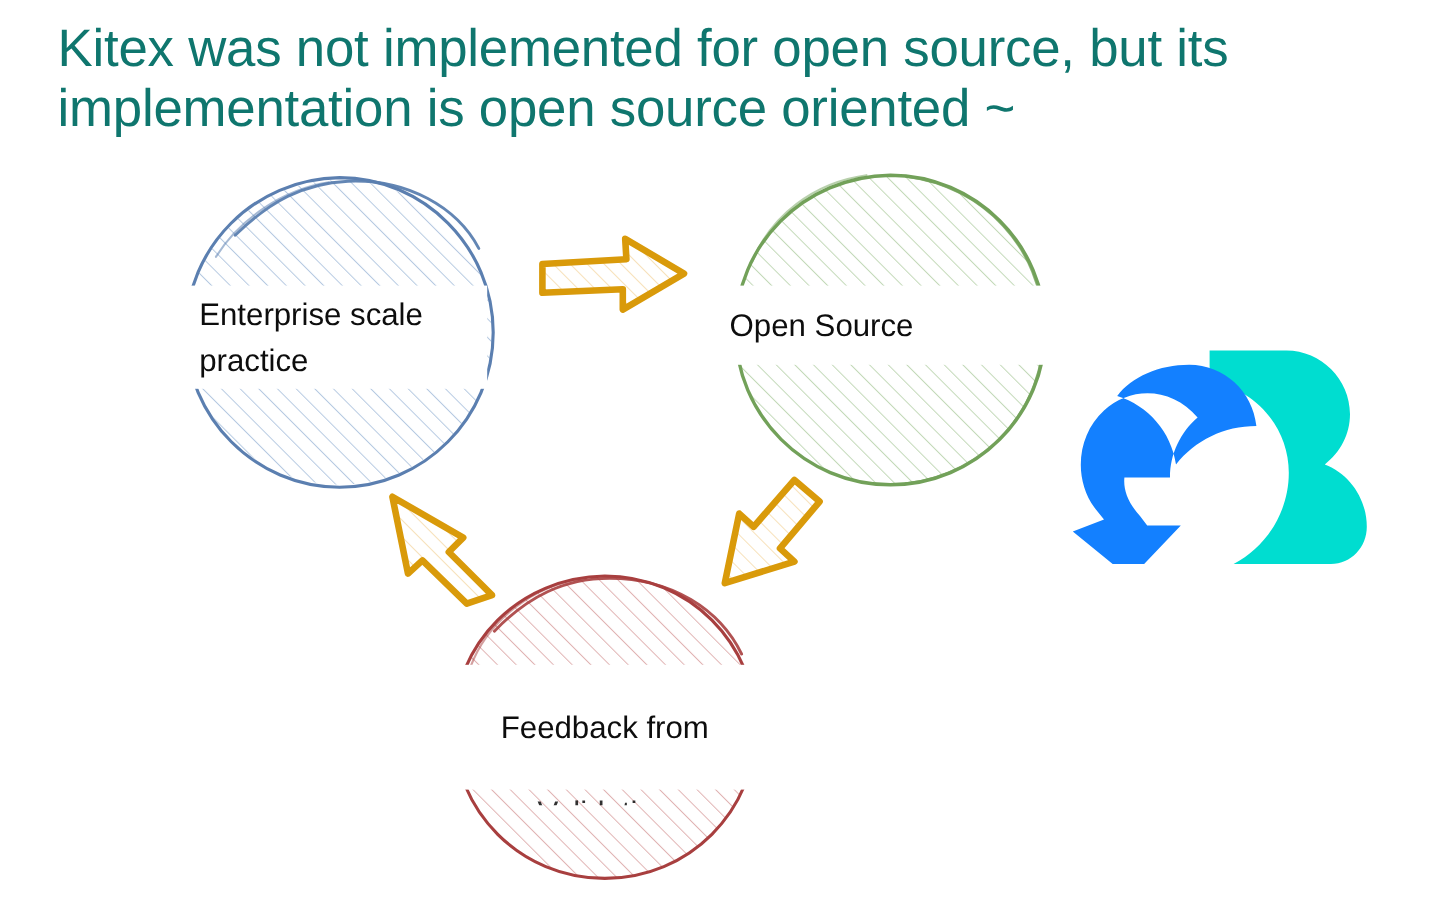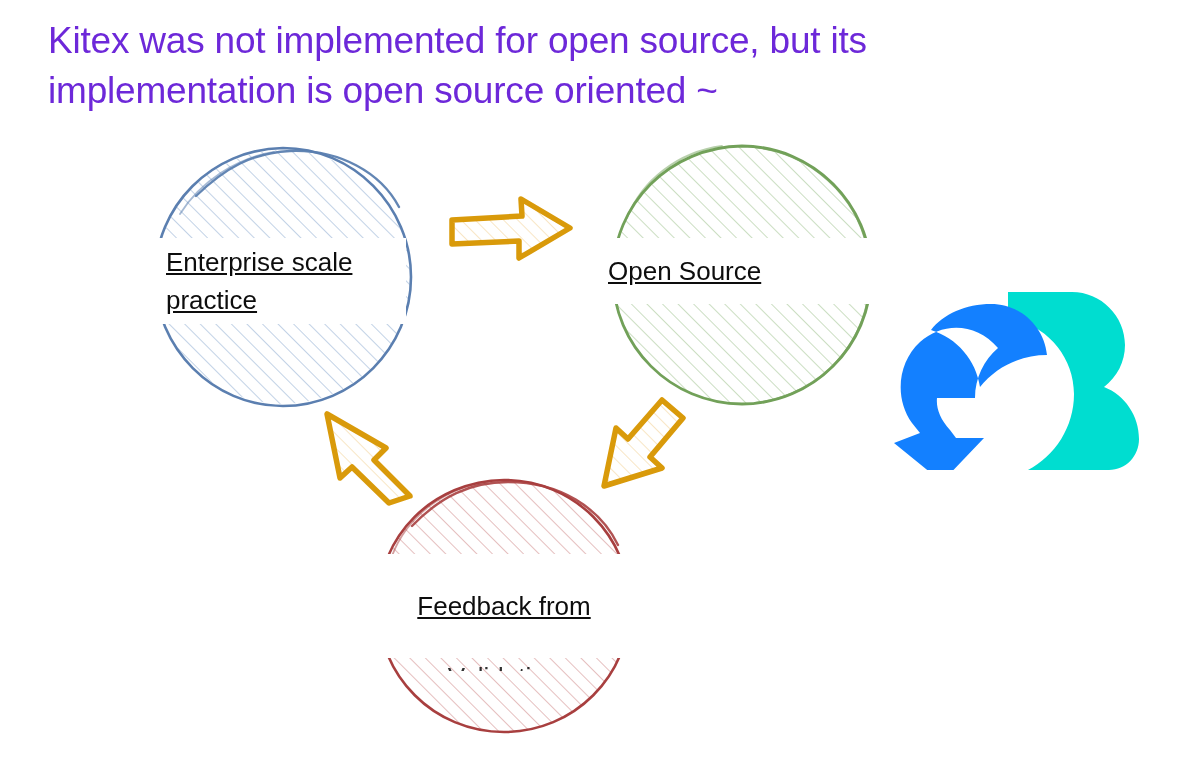--- a/index.html
+++ b/index.html
@@ -15,25 +15,25 @@
     font-family: "Liberation Sans", sans-serif;
     color: #000000;
   }
 
   
   #slide-title {
     position: absolute;
     left: 48px;
     top: 16px;
     width: 1100px;
-    font-size: 37px;
+    font-size: 44px;
     line-height: 50px;
     font-weight: 400;
     letter-spacing: -0.2px;
-    color: #6d28d9;
+    color: #0f766e;
     white-space: pre-line;
   }
 
   
   #diagram {
     position: absolute;
     left: 0;
     top: 0;
     width: 1202px;
     height: 758px;
@@ -77,21 +77,21 @@
     align-items: flex-start;
   }
   .node-label.red {
     left: 376px;
     top: 554px;
     width: 256px;
     height: 104px;
     text-align: center;
     align-items: center;
   }
-  .node-label .line { display: block; white-space: nowrap; text-decoration: underline; }
+  .node-label .line { display: block; white-space: nowrap; }
   .node-label .ghost {
     position: absolute;
     left: 0; right: 0;
     bottom: -13px;
     height: 13px;
     overflow: hidden;
     color: #0d0d0d;
     font-size: 26px;
     line-height: 38px;
     text-align: center;

